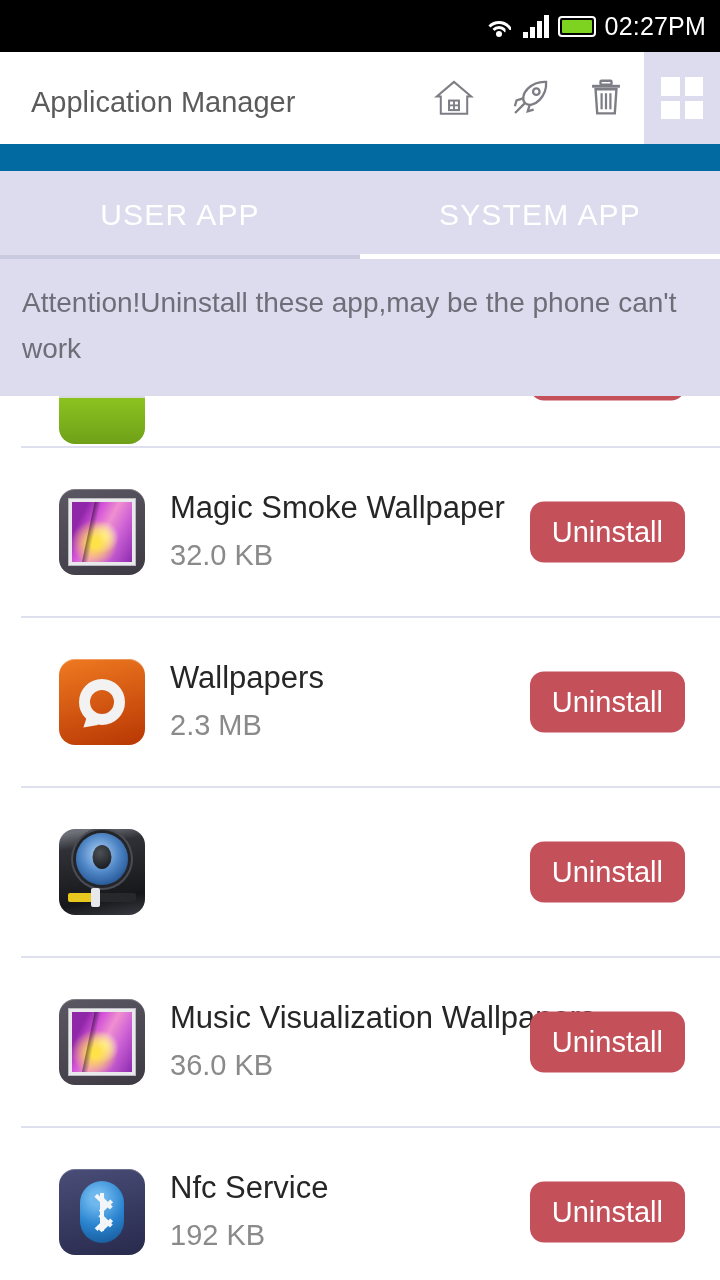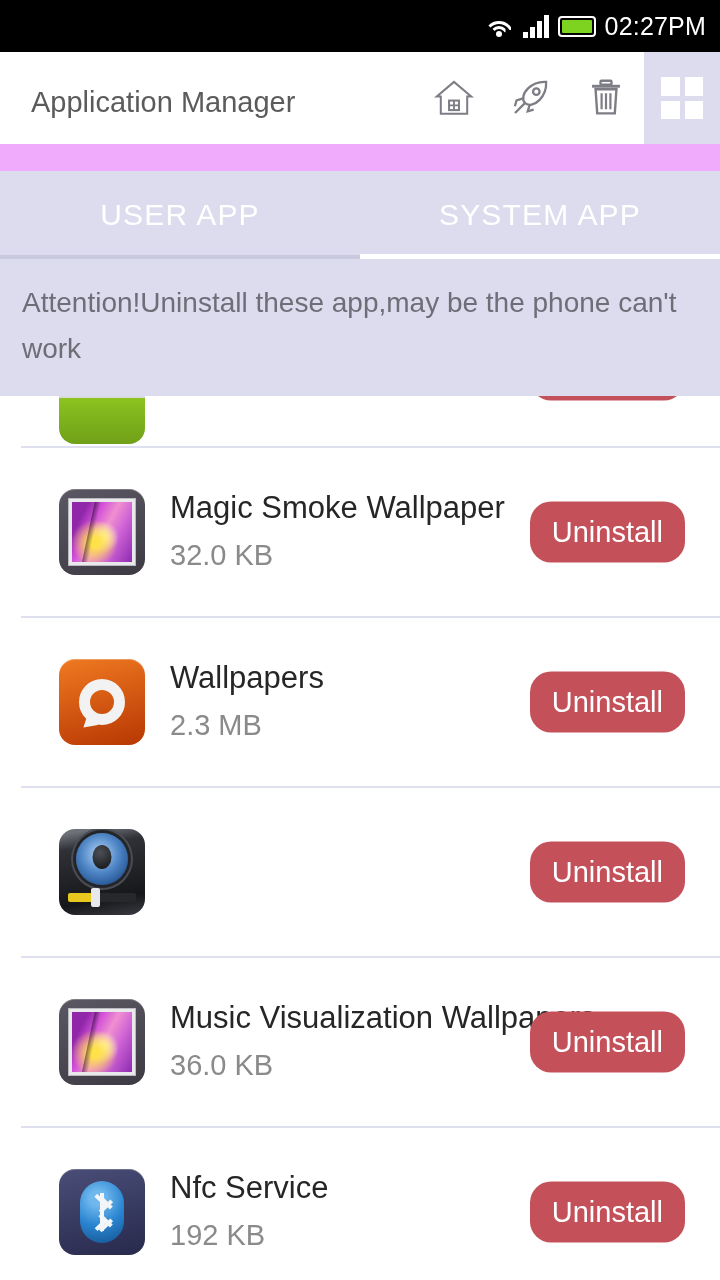--- a/index.html
+++ b/index.html
@@ -2,21 +2,21 @@
 <html><head>
 <meta charset="utf-8">
 <style>
   * { margin:0; padding:0; box-sizing:border-box; }
   html,body {
     width:720px; height:1280px;
     background:#ffffff;
     font-family:"Liberation Sans", sans-serif;
     overflow:hidden;
   }
-  #screen { position:relative; width:720px; height:1280px; background:#f0abfc; }
+  #screen { position:relative; width:720px; height:1280px; background:#0369a1; }
 
   
   .statusbar{
     height:52px; background:#000; display:flex; align-items:center;
     justify-content:flex-end; padding-right:14px; gap:9px;
   }
   .wifi-ic{ position:relative; width:30px; height:24px; }
   .wifi-ic i{
     position:absolute; left:50%; bottom:2px; transform:translateX(-50%);
     border:3px solid #fff; border-bottom-color:transparent;
@@ -94,21 +94,21 @@
   .row-text{ margin-left:25px; overflow:hidden; }
   .app-name{
     font-size:31px; color:#262626; white-space:nowrap; line-height:42px;
   }
   .app-size{
     font-size:29px; color:#8a8a8a; white-space:nowrap; line-height:44px; margin-top:4px;
   }
   .uninstall{
     position:absolute; right:35px; top:50%; transform:translateY(-50%);
     background:#c4505a; color:#fff; font-size:29px;
-    padding:16px 22px; border-radius:21px; border:0; line-height:1;
+    padding:16px 22px; border-radius:14px; border:0; line-height:1;
     font-family:"Liberation Sans", sans-serif; white-space:nowrap;
   }
 
   
   .ic{ width:86px; height:86px; position:relative; border-radius:16px; }
 
   
   .ic-wall{
     background:linear-gradient(160deg,#5b5863,#3d3a44);
     padding:9px; box-shadow:inset 0 1px 0 rgba(255,255,255,.22);

